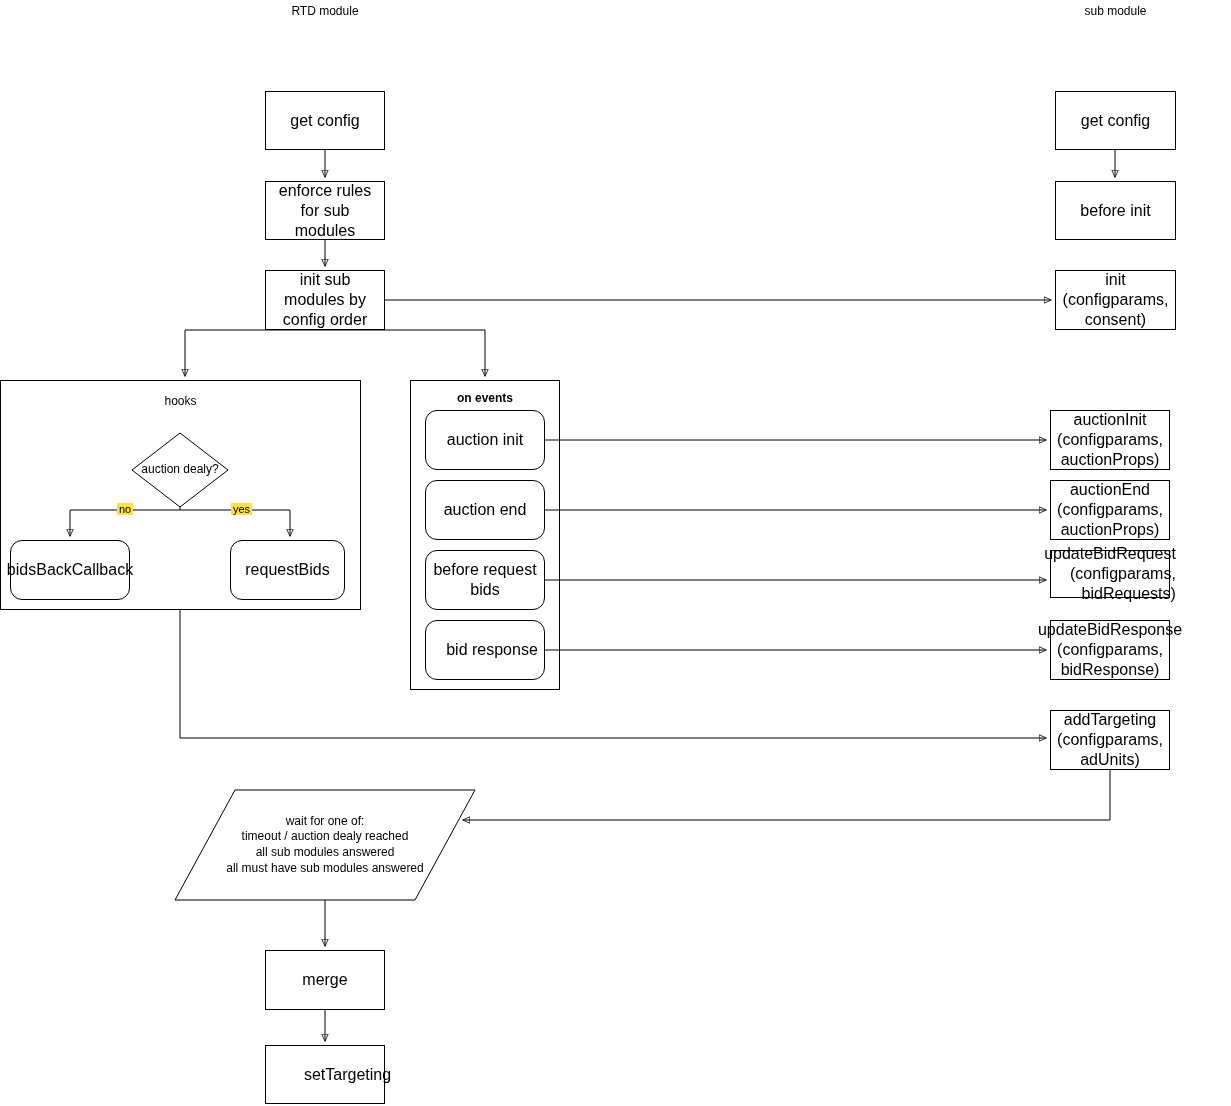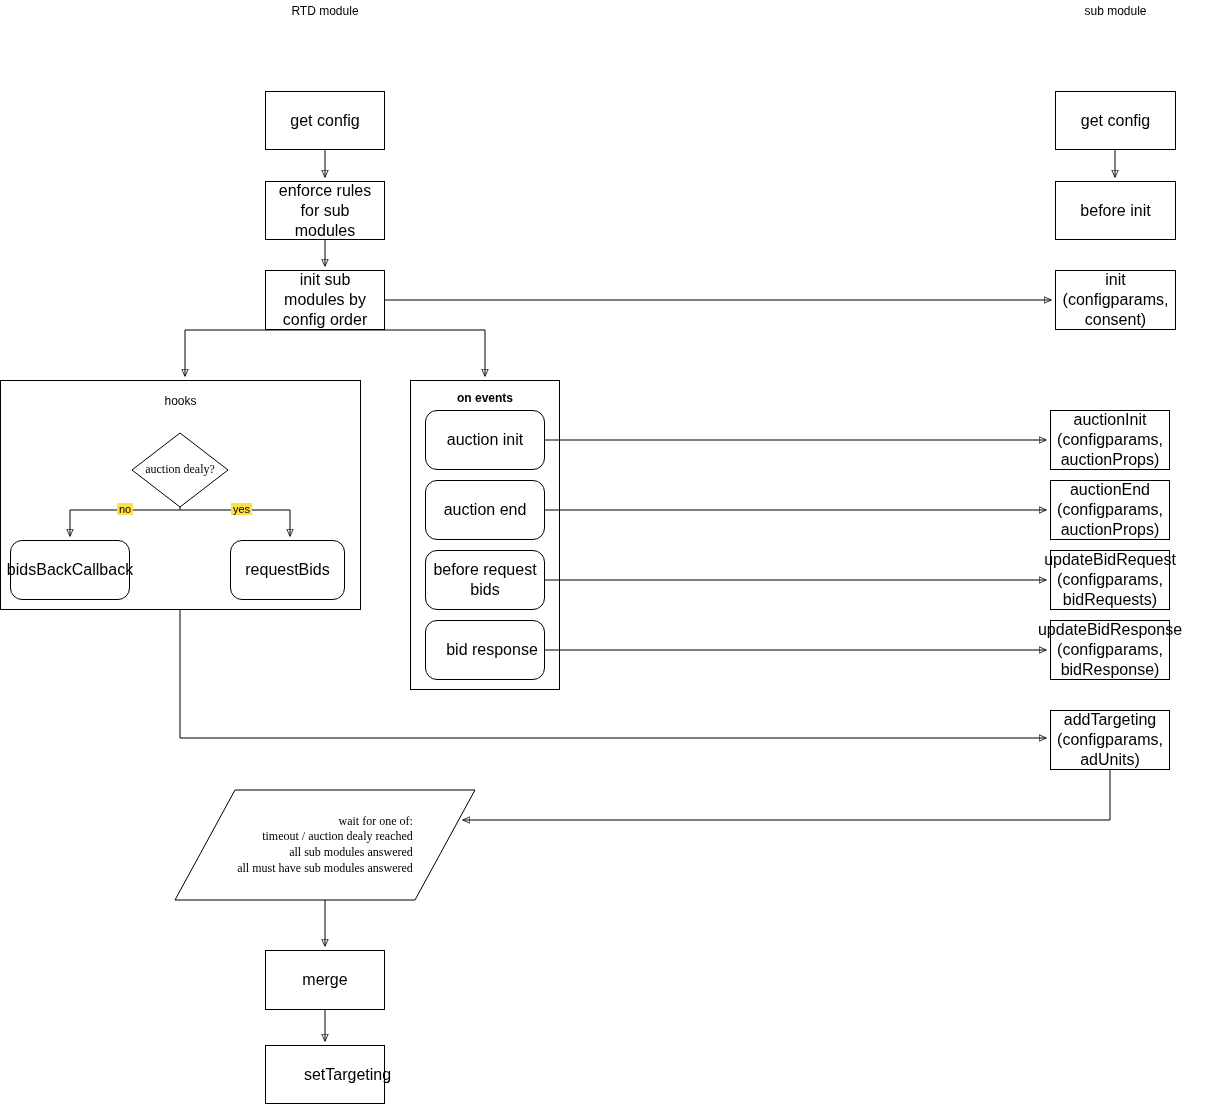--- a/index.html
+++ b/index.html
@@ -8,21 +8,21 @@
   svg.connectors { position:absolute; left:0; top:0; width:1231px; height:1106px; }
   svg.connectors path, svg.connectors polygon { stroke:#000; stroke-width:1; fill:none; }
   svg.connectors polygon.shape { fill:#fff; }
   .node { position:absolute; border:1px solid #000; background:#fff; display:flex;
           align-items:center; justify-content:center; text-align:center; font-size:16px;
           line-height:1.25; white-space:pre-line; padding:2px; }
   .rounded { border-radius:12px; }
   .container { position:absolute; border:1px solid #000; background:transparent; }
   .container-label { position:absolute; left:0; right:0; text-align:center; font-size:12px; }
   .overlay-text { position:absolute; display:flex; align-items:center; justify-content:center;
-                  text-align:right; font-size:12px; line-height:1.3; white-space:pre-line;font-family:Liberation Serif, serif; }
+                  text-align:center; font-size:12px; line-height:1.3; white-space:pre-line; }
   .free-label { position:absolute; font-size:12px; text-align:center; }
   .edge-label { position:absolute; font-size:11px; background:#fde047; padding:0 2px; }
 </style>
 </head>
 <body>
 
 <div class="canvas">
 
   <svg class="connectors" width="1231" height="1106" xmlns="http://www.w3.org/2000/svg">
     <defs>
@@ -99,21 +99,21 @@
   <div class="node" style="left:1055px;top:91px;width:121px;height:59px;">get config</div>
   <div class="node" style="left:1055px;top:181px;width:121px;height:59px;">before init</div>
   <div class="node" style="left:1055px;top:270px;width:121px;height:60px;">init (configparams,
 consent)</div>
   <div class="node" style="left:1050px;top:410px;width:120px;height:60px;">auctionInit
 (configparams,
 auctionProps)</div>
   <div class="node" style="left:1050px;top:480px;width:120px;height:60px;">auctionEnd
 (configparams,
 auctionProps)</div>
-  <div class="node" style="left:1050px;top:550px;width:120px;height:60px;">updateBidRequest
+  <div class="node" style="left:1050px;top:550px;width:120px;height:48px;text-align:right;">updateBidRequest
 (configparams,
 bidRequests)</div>
   <div class="node" style="left:1050px;top:620px;width:120px;height:60px;">updateBidResponse
 (configparams,
 bidResponse)</div>
   <div class="node" style="left:1050px;top:710px;width:120px;height:60px;">addTargeting
 (configparams,
 adUnits)</div>
 
 </div>

